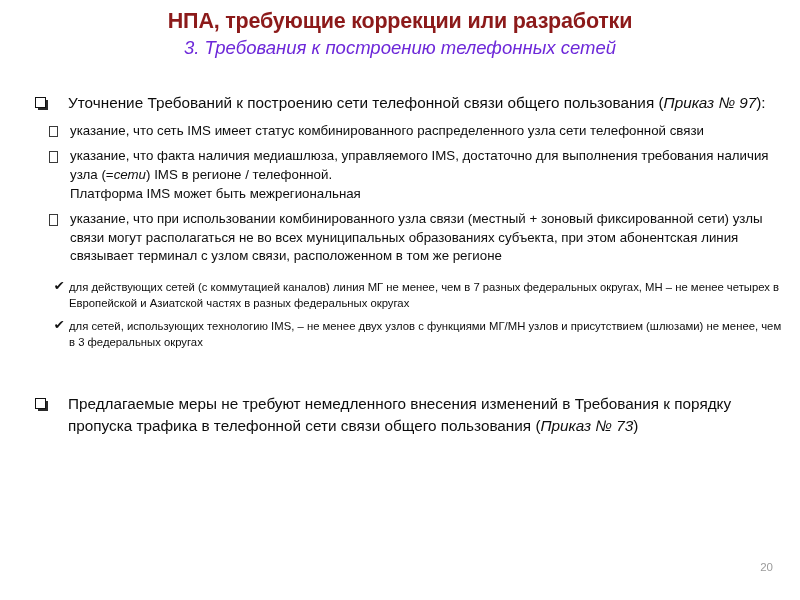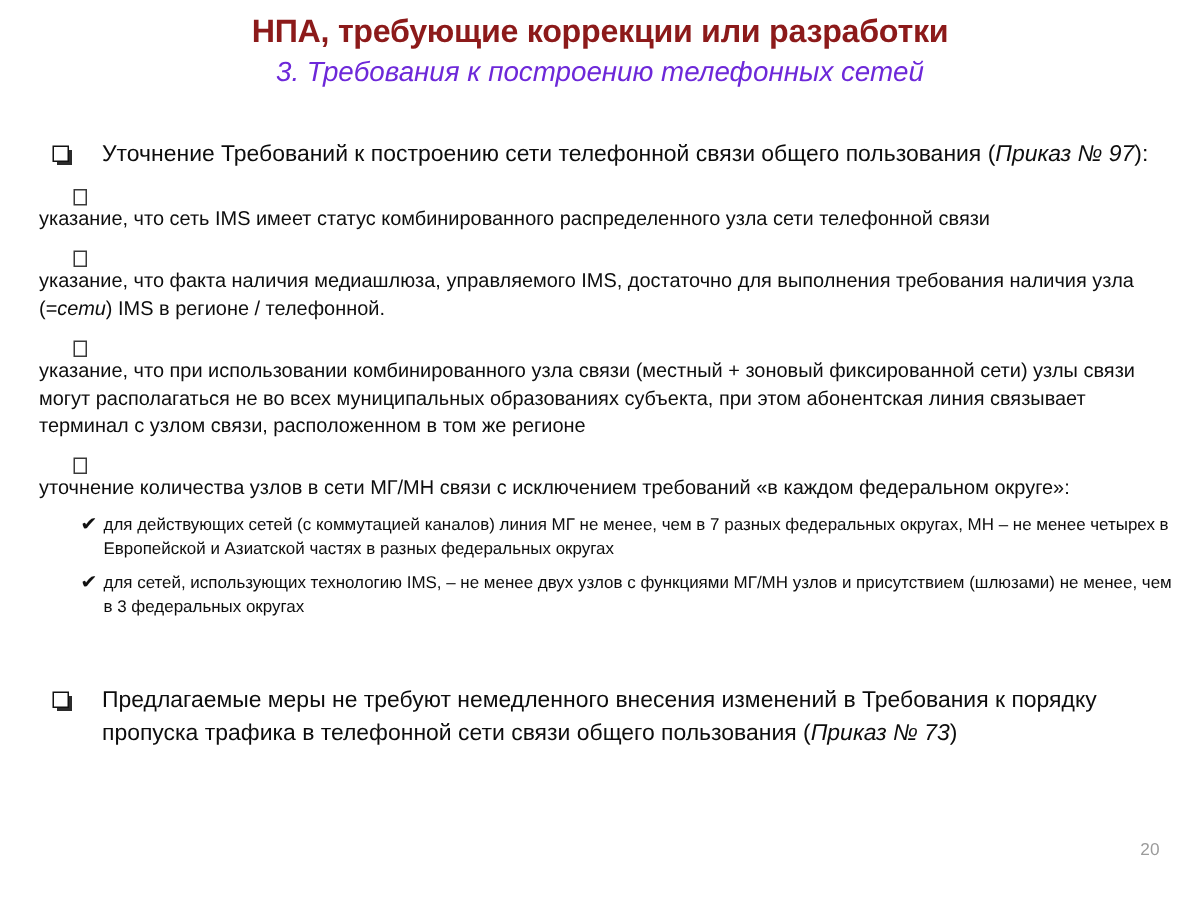--- a/index.html
+++ b/index.html
@@ -101,21 +101,20 @@
   }
   .l1 .text {
     font-size: 15.3px;
     line-height: 1.42;
     color: #0d0d0d;
   }
 
   
   .l2 {
     margin-bottom: 1px;
-    flex-direction: column;
   }
   .l2 .bullet {
     flex: 0 0 auto;
     width: 44px;
     padding-left: 23px;
     padding-top: 4px;
     box-sizing: border-box;
     display: flex;
   }
   .rect-hollow {
@@ -198,40 +197,34 @@
       </div>
       <div class="text">указание, что сеть IMS имеет статус комбинированного распределенного узла сети телефонной связи</div>
     </div>
 
     <div class="spacer-sm"></div>
 
     <div class="row l2">
       <div class="bullet">
         <span class="rect-hollow"></span>
       </div>
-      <div class="text"><span>указание, что факта наличия медиашлюза, управляемого IMS, достаточно для выполнения требования наличия узла (=</span><i class="it">сети</i><span>) IMS в регионе / телефонной.</span><br></div>
+      <div class="text"><span>указание, что факта наличия медиашлюза, управляемого IMS, достаточно для выполнения требования наличия узла (=</span><i class="it">сети</i><span>) IMS в регионе / телефонной.</span><br><span>Платформа IMS может быть межрегиональная</span></div>
     </div>
 
     <div class="spacer-sm"></div>
 
     <div class="row l2">
       <div class="bullet">
         <span class="rect-hollow"></span>
       </div>
       <div class="text">указание, что при использовании комбинированного узла связи (местный + зоновый фиксированной сети) узлы связи могут располагаться не во всех муниципальных образованиях субъекта, при этом абонентская линия связывает терминал с узлом связи, расположенном в том же регионе</div>
     </div>
 
     <div class="spacer-sm"></div>
 
-    <div class="row l2">
-      <div class="bullet">
-        <span class="rect-hollow"></span>
-      </div>
-      <div class="text">уточнение количества узлов в сети МГ/МН связи с исключением требований «в каждом федеральном округе»:</div>
-    </div>
 
     <div class="spacer-sm"></div>
 
     <div class="row l3">
       <div class="bullet">
         <span class="check">✔</span>
       </div>
       <div class="text"><span>для действующих сетей (с коммутацией каналов) линия МГ не менее, чем в </span><b class="bd">7 разных</b><span> федеральных округах, МН – не менее четырех в Европейской и Азиатской частях в разных федеральных округах</span></div>
     </div>
 

